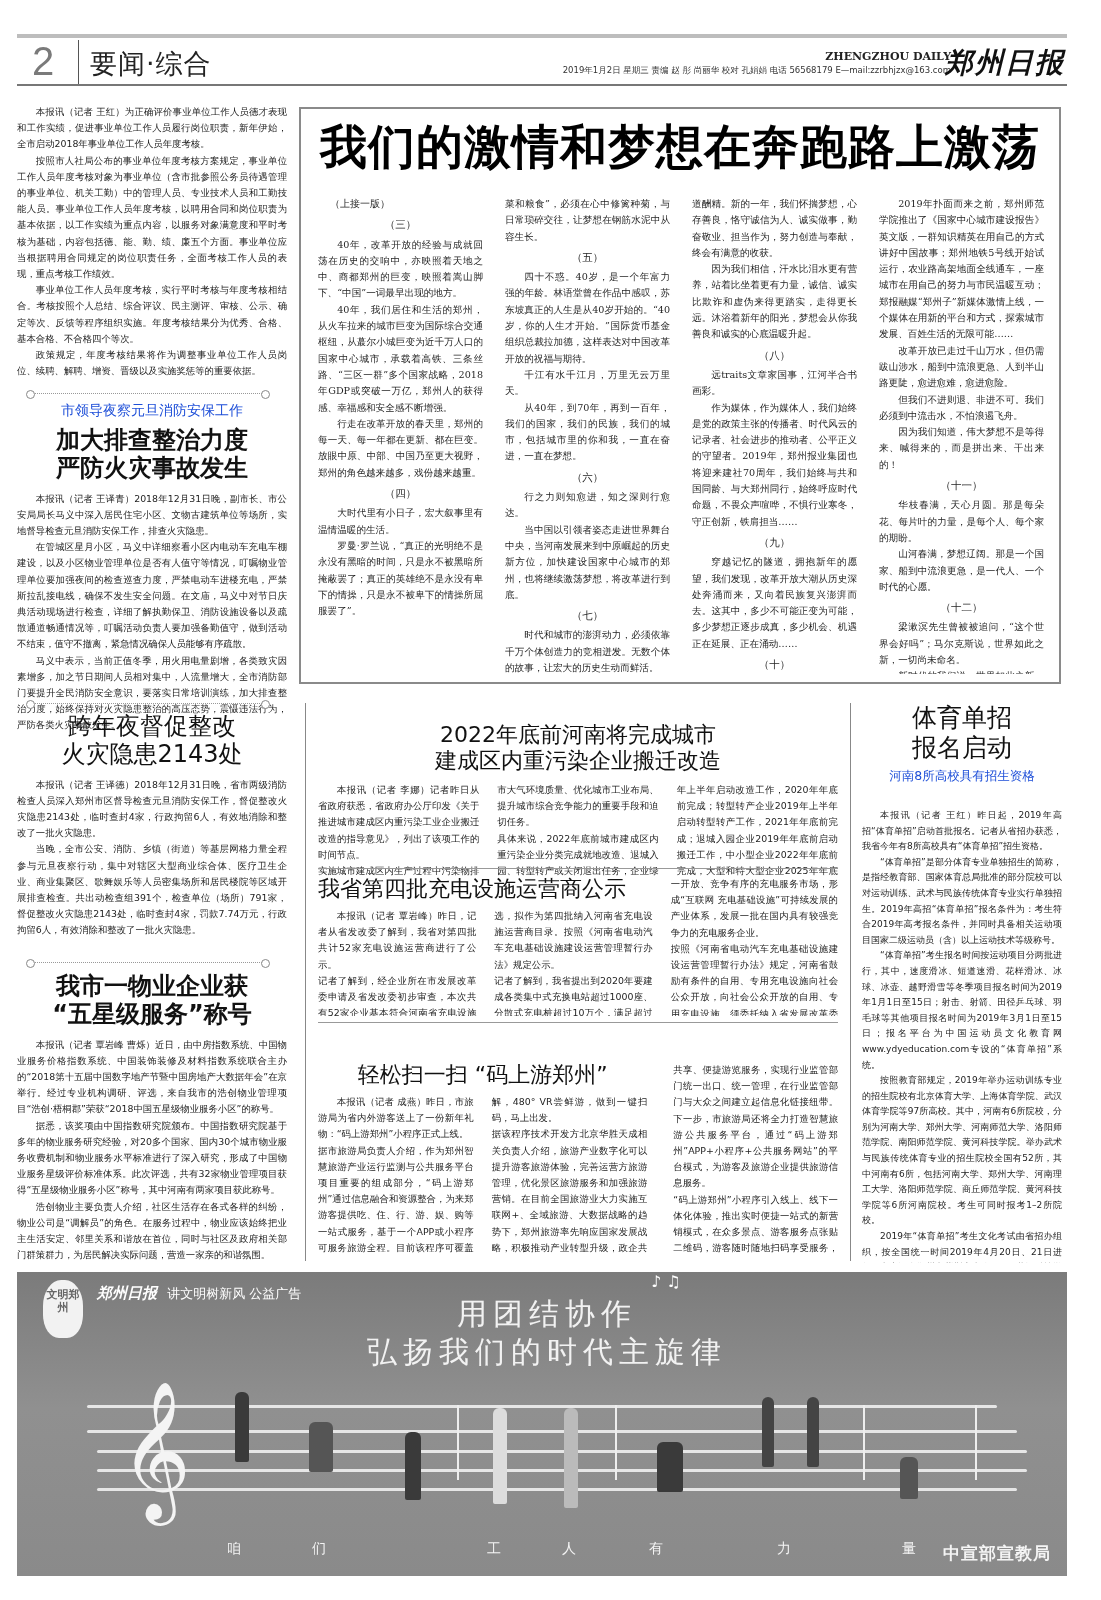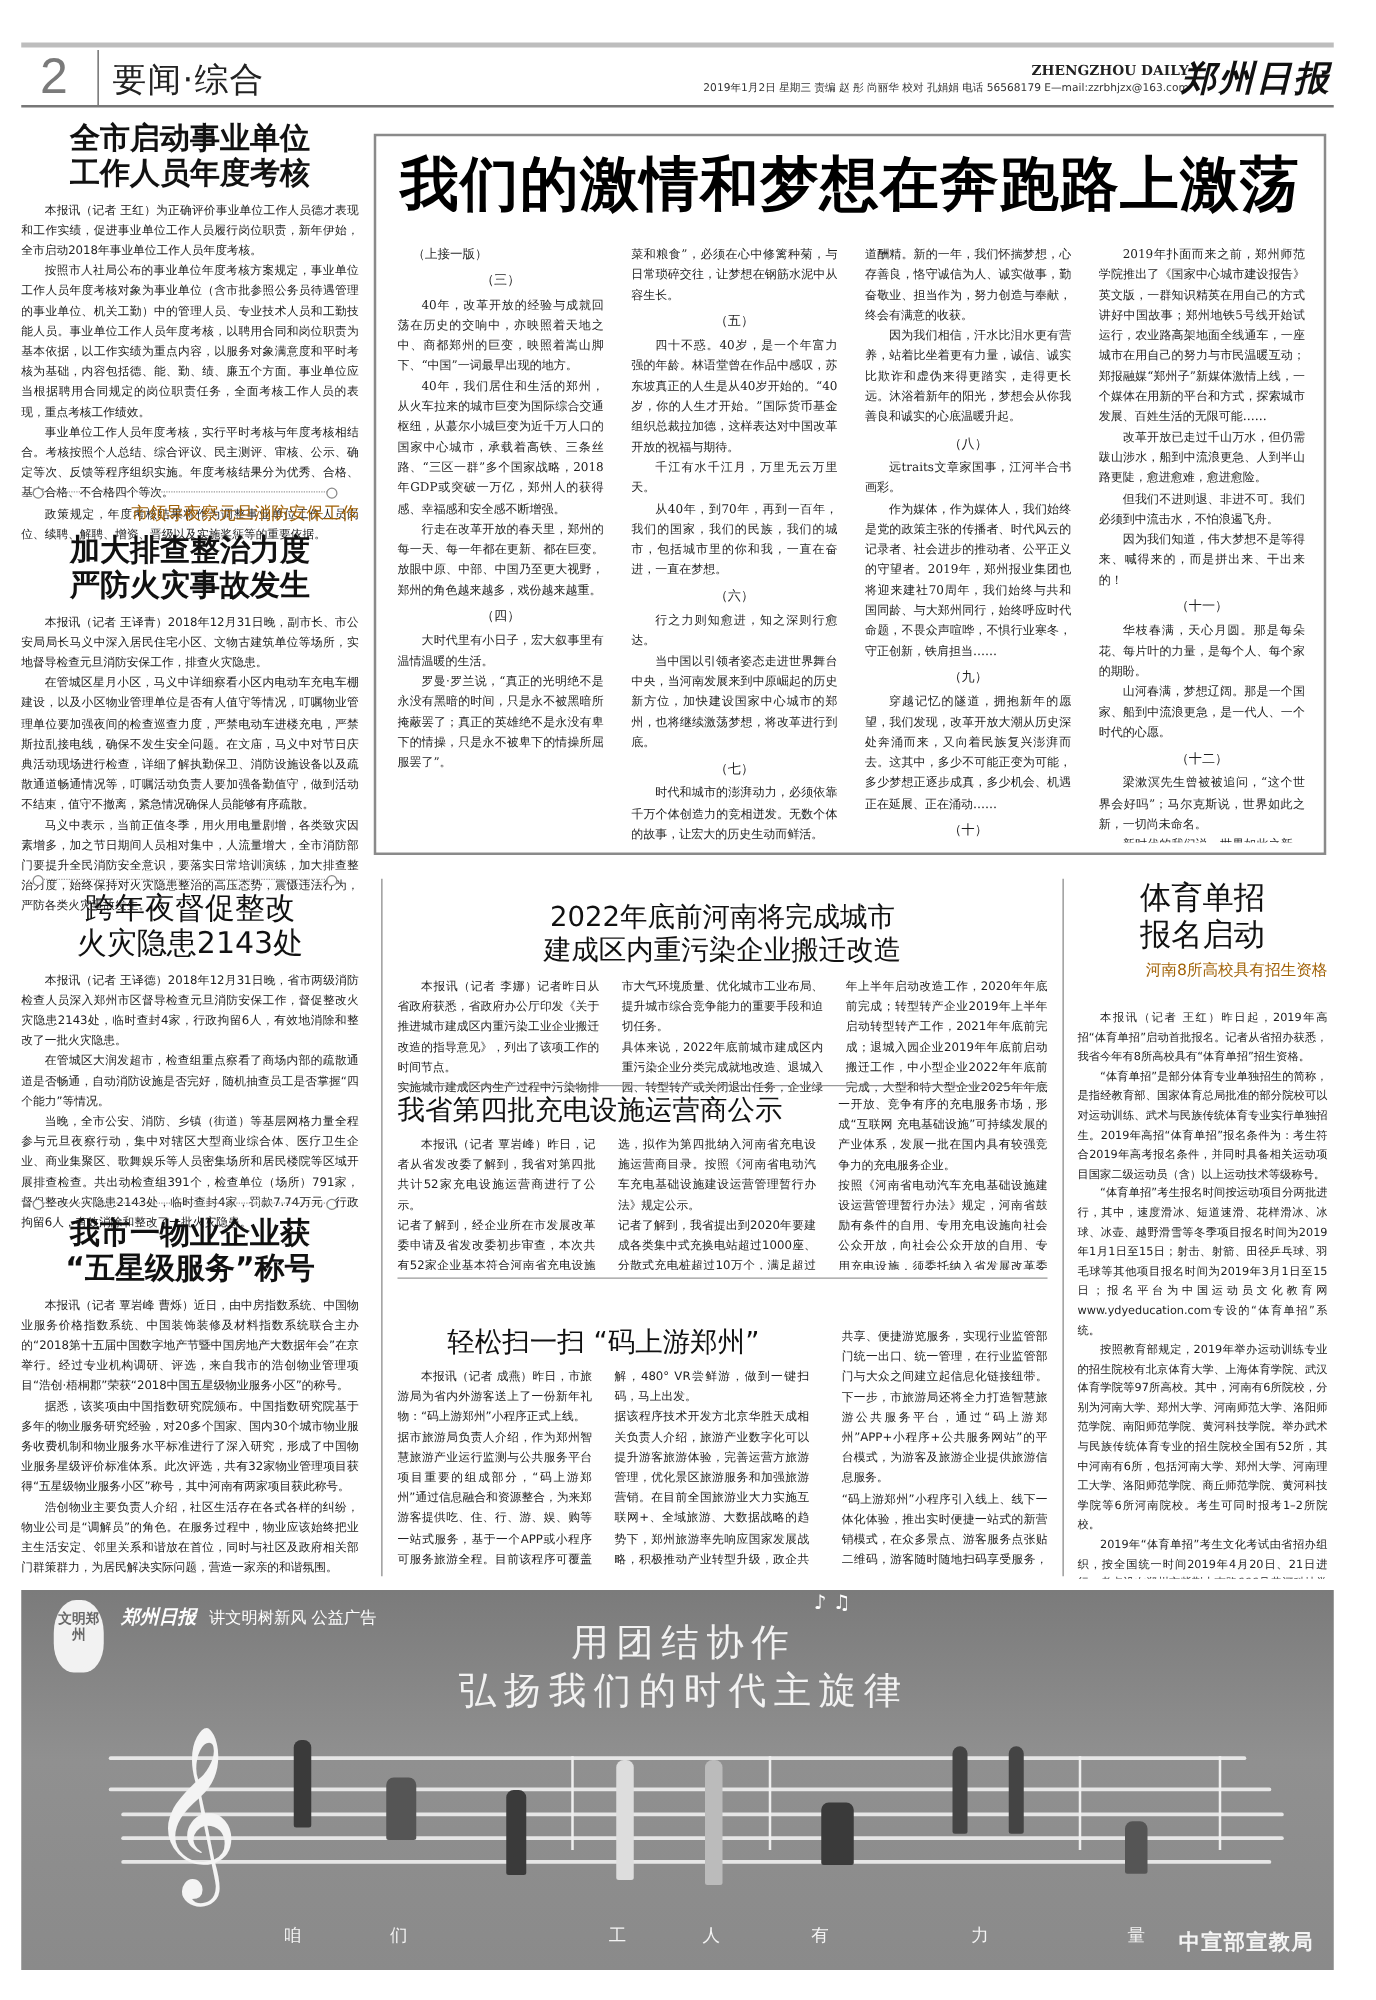--- a/index.html
+++ b/index.html
@@ -13,21 +13,21 @@
   .page-num { left: 32px; top: 40px; font-size: 40px; line-height: 42px; color: #7a7a7a; font-family: "Liberation Sans", sans-serif; }
   .num-divider { left: 78px; top: 40px; width: 1px; height: 44px; background: #555; }
   .section-name { left: 90px; top: 46px; font-size: 27px; color: #222; letter-spacing: 1px; }
   .head-bottom-rule { left: 17px; top: 84px; width: 1050px; height: 2px; background: #777; }
   .head-meta { right: 150px; top: 65px; font-size: 8.5px; color: #333; white-space: nowrap; }
   .head-en { right: 150px; top: 50px; font-size: 11px; font-weight: bold; color: #222; font-family: "DejaVu Serif", serif; white-space: nowrap; }
   .head-logo { right: 36px; top: 44px; font-size: 28px; font-weight: bold; color: #111; font-family: "DejaVu Serif", serif; font-style: italic; letter-spacing: 2px; }
 
   
   .art-title { font-weight: bold; text-align: center; color: #111; line-height: 1.18; }
-  .art-subtitle { text-align: right; color: #a16207; }
+  .art-subtitle { text-align: center; color: #1d4ed8; }
   .body-text { font-size: 9.4px; line-height: 16.2px; color: #222; text-align: justify; }
   .body-text p { text-indent: 2em; }
   .cols { display: flex; gap: 18px; }
   .cols > div { flex: 1; }
   .vrule { width: 1px; background: #888; }
   .hrule { height: 1px; background: #999; }
   .dotrule { height: 0; border-top: 1px dotted #999; }
   .dotrule::before, .dotrule::after { content: ""; position: absolute; top: -4px; width: 7px; height: 7px; border: 1px solid #888; border-radius: 50%; background: #fff; }
   .dotrule::before { left: -4px; }
   .dotrule::after { right: -4px; }
@@ -61,24 +61,20 @@
 <div class="abs top-rule"></div>
 <div class="abs page-num">2</div>
 <div class="abs num-divider"></div>
 <div class="abs section-name">要闻·综合</div>
 <div class="abs head-en">ZHENGZHOU DAILY</div>
 <div class="abs head-meta">2019年1月2日 星期三 责编 赵 彤 尚丽华 校对 孔娟娟 电话 56568179 E—mail:zzrbhjzx@163.com</div>
 <div class="abs head-logo">郑州日报</div>
 <div class="abs head-bottom-rule"></div>
 
 <div class="abs" style="left:17px; top:96px; width:270px;">
-  <div class="art-title" style="font-size:24px;">
-    <div>全市启动事业单位</div>
-    <div>工作人员年度考核</div>
-  </div>
   <div class="body-text" style="margin-top:8px;">
     <p>本报讯（记者 王红）为正确评价事业单位工作人员德才表现和工作实绩，促进事业单位工作人员履行岗位职责，新年伊始，全市启动2018年事业单位工作人员年度考核。</p>
     <p>按照市人社局公布的事业单位年度考核方案规定，事业单位工作人员年度考核对象为事业单位（含市批参照公务员待遇管理的事业单位、机关工勤）中的管理人员、专业技术人员和工勤技能人员。事业单位工作人员年度考核，以聘用合同和岗位职责为基本依据，以工作实绩为重点内容，以服务对象满意度和平时考核为基础，内容包括德、能、勤、绩、廉五个方面。事业单位应当根据聘用合同规定的岗位职责任务，全面考核工作人员的表现，重点考核工作绩效。</p>
     <p>事业单位工作人员年度考核，实行平时考核与年度考核相结合。考核按照个人总结、综合评议、民主测评、审核、公示、确定等次、反馈等程序组织实施。年度考核结果分为优秀、合格、基本合格、不合格四个等次。</p>
     <p>政策规定，年度考核结果将作为调整事业单位工作人员岗位、续聘、解聘、增资、晋级以及实施奖惩等的重要依据。</p>
   </div>
 </div>
 
 <div class="abs dotrule" style="left:30px; top:393px; width:236px;"></div>
 
@@ -97,21 +93,20 @@
 
 <div class="abs dotrule" style="left:30px; top:703px; width:236px;"></div>
 
 <div class="abs" style="left:17px; top:712px; width:270px;">
   <div class="art-title" style="font-size:24px; font-weight:normal;text-align:center;">
     <div>跨年夜督促整改</div>
     <div>火灾隐患2143处</div>
   </div>
   <div class="body-text" style="margin-top:8px;">
     <p>本报讯（记者 王译德）2018年12月31日晚，省市两级消防检查人员深入郑州市区督导检查元旦消防安保工作，督促整改火灾隐患2143处，临时查封4家，行政拘留6人，有效地消除和整改了一批火灾隐患。</p>
-    <p>在管城区大润发超市，检查组重点察看了商场内部的疏散通道是否畅通，自动消防设施是否完好，随机抽查员工是否掌握“四个能力”等情况。</p>
     <p>当晚，全市公安、消防、乡镇（街道）等基层网格力量全程参与元旦夜察行动，集中对辖区大型商业综合体、医疗卫生企业、商业集聚区、歌舞娱乐等人员密集场所和居民楼院等区域开展排查检查。共出动检查组391个，检查单位（场所）791家，督促整改火灾隐患2143处，临时查封4家，罚款7.74万元，行政拘留6人，有效消除和整改了一批火灾隐患。</p>
   </div>
 </div>
 
 <div class="abs dotrule" style="left:30px; top:962px; width:236px;"></div>
 
 <div class="abs" style="left:17px; top:972px; width:270px;">
   <div class="art-title" style="font-size:24px;">
     <div>我市一物业企业获</div>
     <div>“五星级服务”称号</div>

